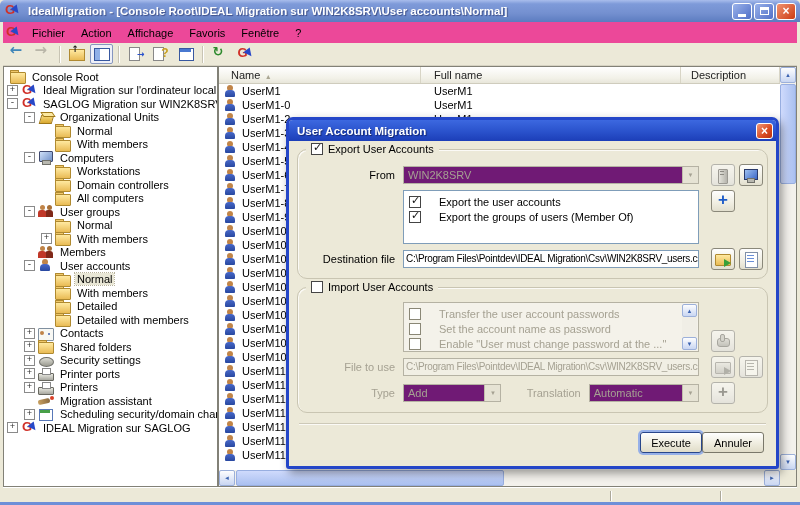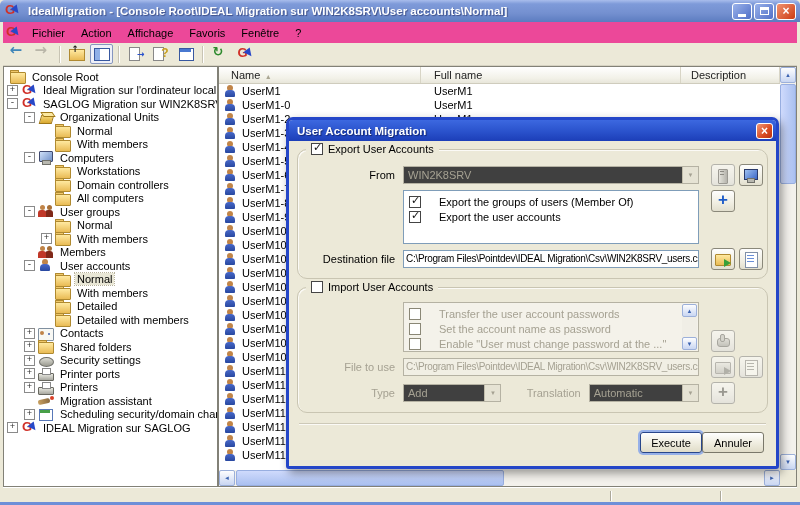--- a/index.html
+++ b/index.html
@@ -109,21 +109,21 @@
 .group{position:relative;margin:8px 8px 0 8px;border:1px solid #c9c5b2;border-radius:10px;padding:14px 0 8px 0;box-shadow:inset 1px 1px 0 #fbfaf6}
 .legend{position:absolute;top:-7px;left:8px;background:#ece9d8;padding:0 5px;display:flex;align-items:center;gap:5px}
 .drow{display:flex;align-items:center;margin:0 0 4px 0}
 .drow.top{align-items:flex-start}
 .dlabel{width:97px;text-align:right;margin-right:8px;flex:none}
 .gray{color:#a5a192}
 .dfield{width:296px;flex:none}
 .combo{height:18px;border:1px solid #7f9db9;background:#fff;display:flex;align-items:center}
 .combo .cval{flex:1;padding:0 4px;white-space:nowrap;overflow:hidden}
 .combo .carr{width:16px;height:16px;background:linear-gradient(180deg,#eef3fd,#bccdf2);border-left:1px solid #98aede;color:#3c63b0;font-size:6px;display:flex;align-items:center;justify-content:center}
-.combo.dis{border-color:#b5b2a3;background:#404040;color:#a5a192}
+.combo.dis{border-color:#b5b2a3;background:#701a75;color:#a5a192}
 .combo.dis .carr{background:#e6e3d4;border-left-color:#c2beac;color:#a5a192}
 .tbox{height:18px;border:1px solid #7f9db9;background:#fff;font-size:10px;letter-spacing:-.3px;padding:2px 2px;white-space:nowrap;overflow:hidden}
 .tbox.dis{border-color:#b5b2a3;background:#f1efe4;color:#a5a192}
 .chklist{height:54px;border:1px solid #7f9db9;background:#fff;padding:3px 2px;position:relative}
 .chklist.dis{border-color:#b5b2a3;background:#f4f2ea;color:#a5a192}
 .chkrow{display:flex;align-items:center;height:15px}
 .chkrow .cb{margin-left:3px;margin-right:18px}
 .cb{width:12px;height:12px;background:#fff;border:1px solid #444;position:relative;flex:none}
 .cb-on::before{content:"\2713";position:absolute;left:1px;top:-2px;font:bold 11px/12px "DejaVu Sans",sans-serif;color:#101010}
 .chklist.dis .cb{border-color:#8a8776}
@@ -689,26 +689,26 @@
           <span class="sbtn">
               <span class="bi ib-network"></span>
             </span>
         </div>
         <div class="drow top">
           <span class="dlabel"></span>
           <span class="dfield chklist">
 
               <span class="chkrow">
                 <span class="cb cb-on"></span>
-                <span>Export the groups of users (Member Of)</span>
+                <span>Export the user accounts</span>
               </span>
 
               <span class="chkrow">
                 <span class="cb cb-on"></span>
-                <span>Export the user accounts</span>
+                <span>Export the groups of users (Member Of)</span>
               </span>
             </span>
           <span class="sbtn">
               <span class="bi ib-plus"></span>
             </span>
         </div>
         <div class="drow" style="margin-bottom:0">
           <span class="dlabel">Destination file</span>
           <span class="dfield tbox">C:\Program Files\Pointdev\IDEAL Migration\Csv\WIN2K8SRV_users.csv</span>
           <span class="sbtn">

